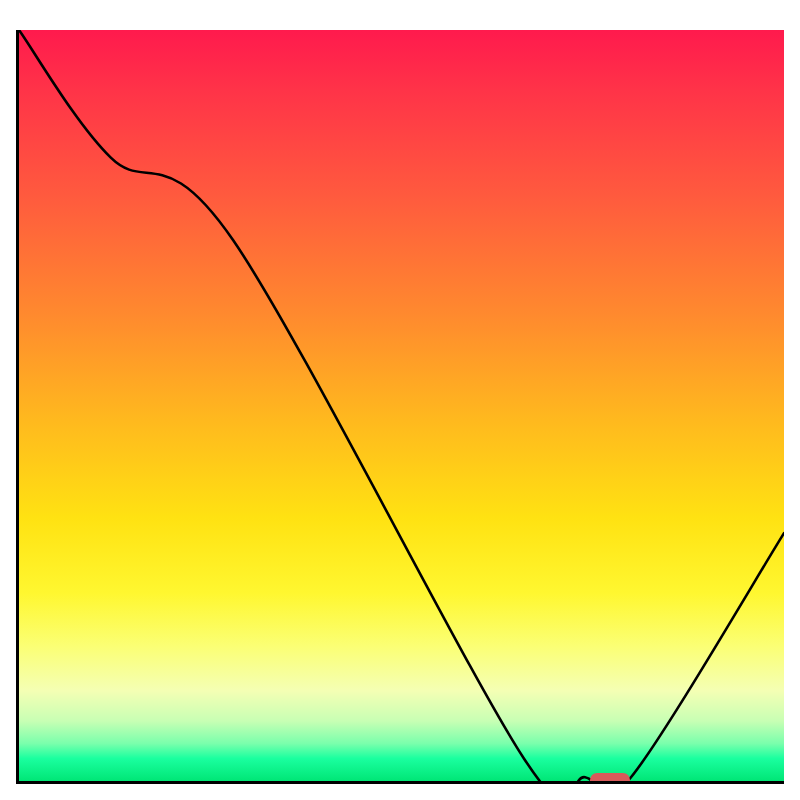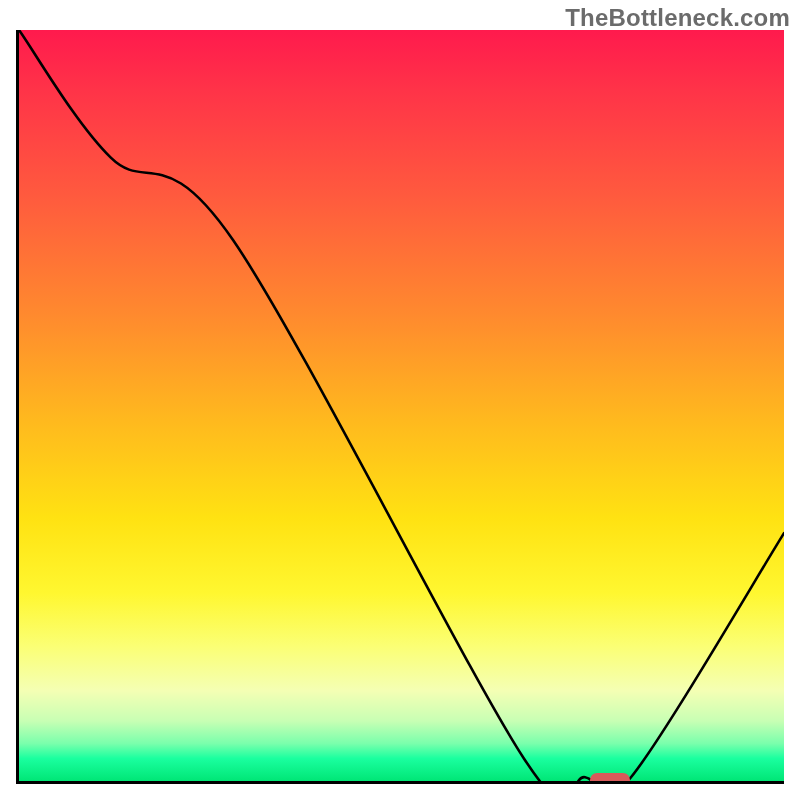--- a/index.html
+++ b/index.html
@@ -72,21 +72,20 @@
     border-radius: 7px;
     background: #d85a5a;
     transform: translate(-50%, -50%);
     z-index: 5;
   }
 </style>
 </head>
 <body>
 
 <div class="frame">
-  <div class="watermark">TheBottleneck.com</div>
 
   <div class="plot-area">
     <div class="gradient"></div>
 
     <svg class="curve" viewBox="0 0 768 754" preserveAspectRatio="none">
       <path id="curve-path" fill="none" stroke="#000" stroke-width="2.6" stroke-linecap="round" stroke-linejoin="round" d="M 0,0 C 15.36,21.363333333333344 56.31999999999999,92.9933333333334 92.16,128.18000000000006 C 128,163.36666666666673 145.92000000000002,110.58666666666669 215.04000000000002,211.12 C 284.16,311.6533333333333 448,641.5283333333333 506.88,731.38 C 565.76,821.2316666666667 550.3999999999999,747.0883333333334 568.3199999999999,750.23 C 586.24,753.3716666666667 581.1200000000001,791.0716666666667 614.4000000000001,750.23 C 647.6800000000001,709.3883333333333 742.4,546.0216666666666 768,505.17999999999995"></path>
     </svg>
 
     <div class="marker" id="marker" style="left: 591.36px; top: 750.23px; background: rgb(216, 90, 90);"></div>
   </div>

